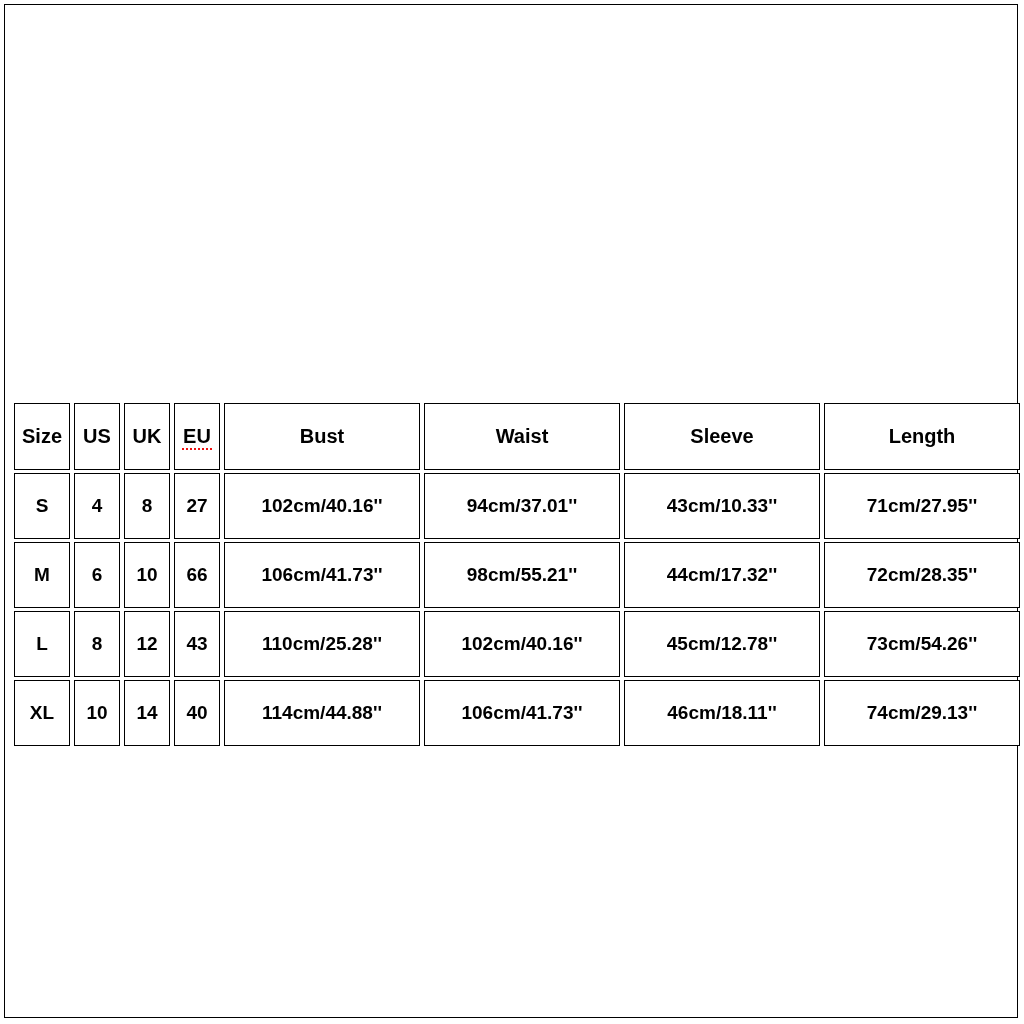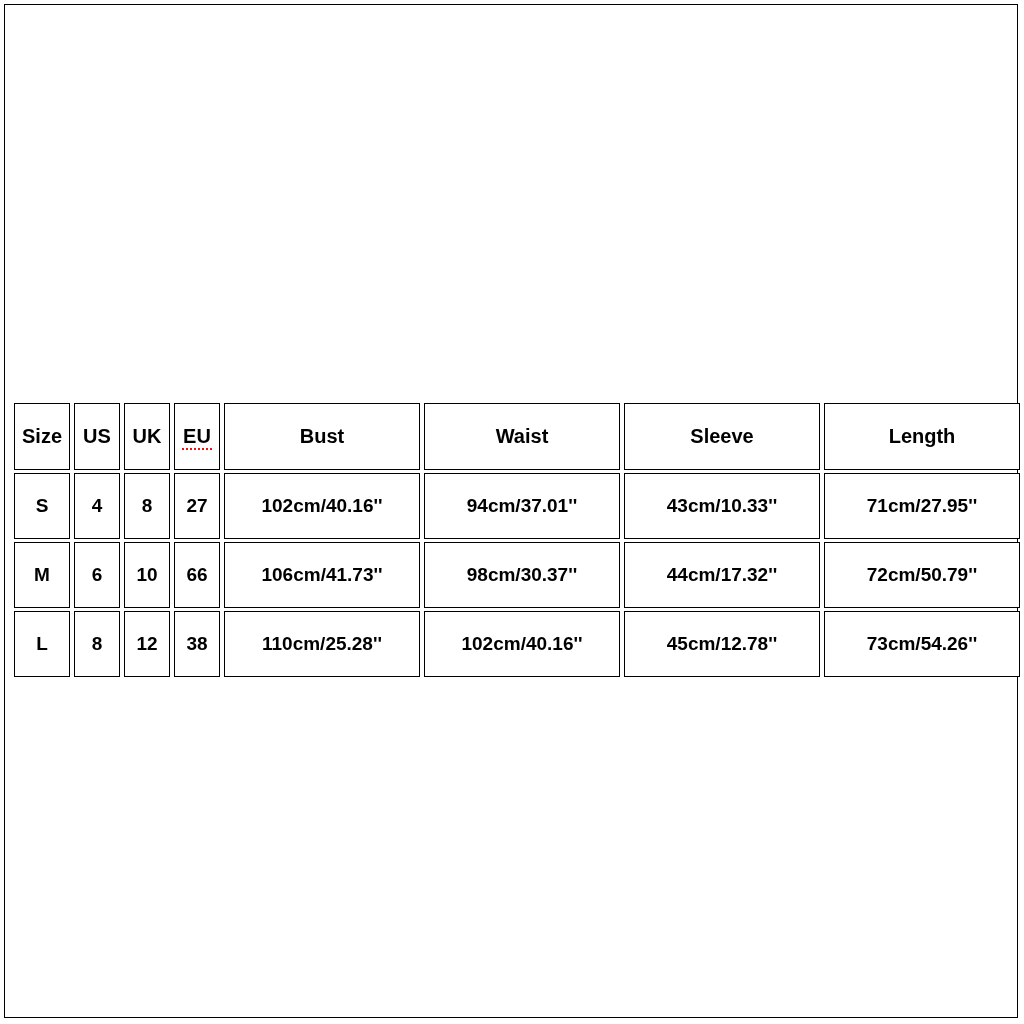--- a/index.html
+++ b/index.html
@@ -109,29 +109,39 @@
         <td>94cm/37.01''</td>
         <td>43cm/10.33''</td>
         <td>71cm/27.95''</td>
       </tr>
       <tr>
         <td>M</td>
         <td>6</td>
         <td>10</td>
         <td>66</td>
         <td>106cm/41.73''</td>
-        <td>98cm/30.37''</td>
+        <td>98cm/55.21''</td>
         <td>44cm/17.32''</td>
-        <td>72cm/50.79''</td>
+        <td>72cm/28.35''</td>
       </tr>
       <tr>
         <td>L</td>
         <td>8</td>
         <td>12</td>
-        <td>38</td>
+        <td>43</td>
         <td>110cm/25.28''</td>
         <td>102cm/40.16''</td>
         <td>45cm/12.78''</td>
         <td>73cm/54.26''</td>
+      </tr>
+      <tr>
+        <td>XL</td>
+        <td>10</td>
+        <td>14</td>
+        <td>40</td>
+        <td>114cm/44.88''</td>
+        <td>106cm/41.73''</td>
+        <td>46cm/18.11''</td>
+        <td>74cm/29.13''</td>
       </tr>
     </tbody>
   </table>
 </div>
 
 </body></html>

